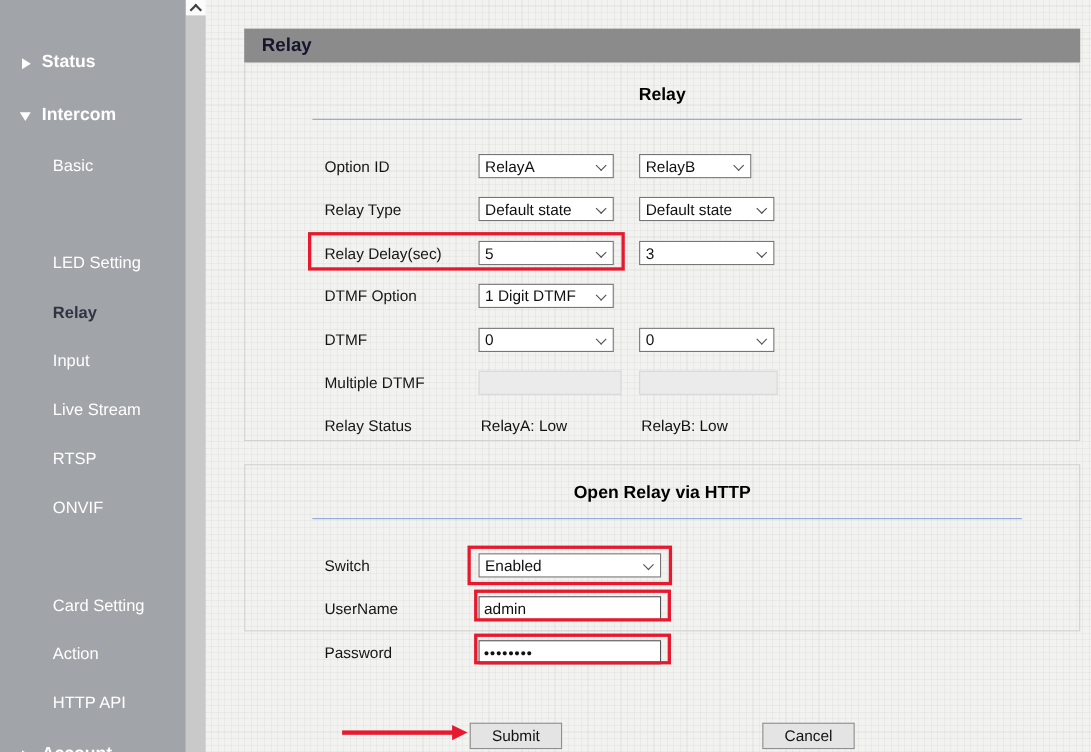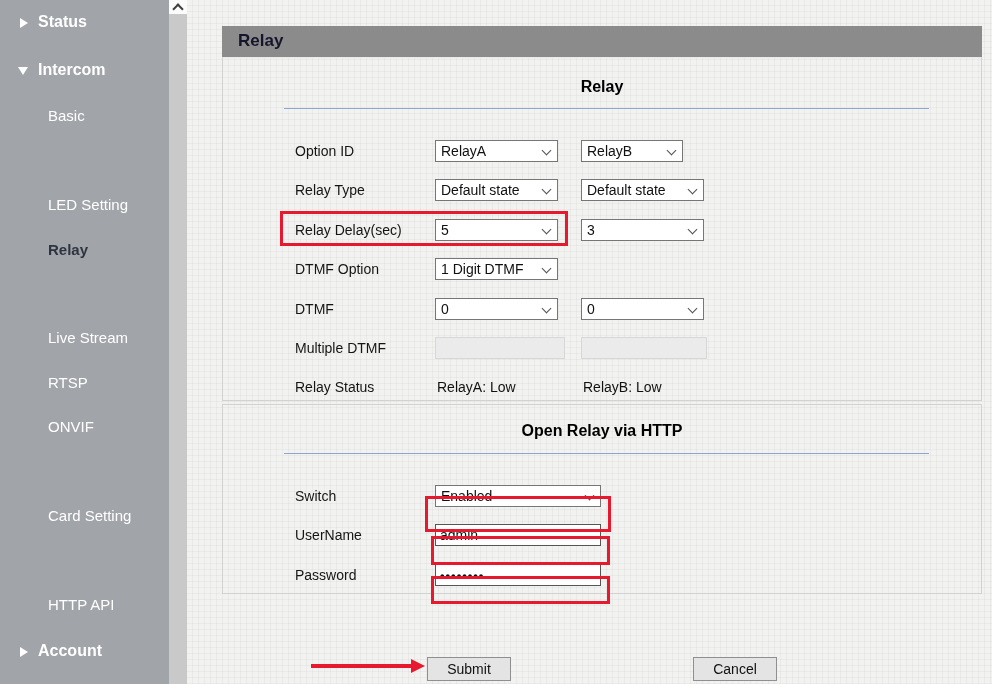--- a/index.html
+++ b/index.html
@@ -6,41 +6,41 @@
   #screen{
     position:relative;width:992px;height:684px;overflow:hidden;
     font-family:"Liberation Sans",sans-serif;
     background-color:#f2f2f0;
     background-image:
       repeating-linear-gradient(0deg, rgba(160,160,160,0.10) 0px, rgba(160,160,160,0.10) 1px, transparent 1px, transparent 6px),
       repeating-linear-gradient(90deg, rgba(160,160,160,0.10) 0px, rgba(160,160,160,0.10) 1px, transparent 1px, transparent 6px);
   }
   
   .sidebar{position:absolute;left:0;top:0;width:169px;height:684px;background:#a1a4a9;}
-  .side-item{position:absolute;left:0;width:192px;height:20px;color:#fff;cursor:pointer;}
+  .side-item{position:absolute;left:0;width:192px;height:20px;color:#fff;cursor:pointer;margin-top:35px;}
   .side-item .tri-right{position:absolute;left:20px;top:5px;width:0;height:0;
     border-left:8px solid #fff;border-top:5px solid transparent;border-bottom:5px solid transparent;}
   .side-item .tri-down{position:absolute;left:18px;top:6px;width:0;height:0;
     border-top:8px solid #fff;border-left:5px solid transparent;border-right:5px solid transparent;}
   .side-item.top .side-label{position:absolute;left:38px;top:0;font-size:16px;font-weight:bold;white-space:nowrap;}
   .side-item.sub .side-label{position:absolute;left:48px;top:0;font-size:15px;white-space:nowrap;}
   .side-item.selected .side-label{color:#2e3540;font-weight:bold;}
   
   .scrollbar{position:absolute;left:169px;top:0;width:18px;height:684px;background:#f3f3f3;}
   .scroll-btn{position:absolute;left:0;top:0;width:18px;height:14px;background:#fbfbfb;}
   .chev-up{position:absolute;left:5px;top:5px;width:6px;height:6px;
     border-left:2px solid #3f3f3f;border-top:2px solid #3f3f3f;transform:rotate(45deg);}
   .scroll-thumb{position:absolute;left:0;top:14px;width:18px;height:670px;background:#c9c9c9;}
   
   .header-bar{position:absolute;left:222px;top:26px;width:760px;height:31px;background:#8b8b8b;}
   .header-title{position:absolute;left:16px;top:5px;font-size:17px;font-weight:bold;color:#15152b;}
   
   .panel{position:absolute;left:222px;width:760px;border:1px solid #d2d2d2;box-sizing:border-box;}
   #panel-relay{top:57px;height:344px;border-top-color:#e9e9e9;}
-  #panel-http{top:404px;height:190px;}
+  #panel-http{top:422px;height:152px;}
   .section-title{position:absolute;left:0;width:100%;text-align:center;
     font-size:16px;font-weight:bold;color:#000;}
   .section-divider{position:absolute;left:61px;width:645px;height:1px;background:#8ca6d5;}
   .row-label{position:absolute;left:72px;font-size:14px;color:#151515;white-space:nowrap;}
   
   .sel{position:absolute;height:22px;background:#fff;border:1px solid #767676;
     box-sizing:border-box;font-size:14px;color:#101010;cursor:pointer;}
   .sel .sel-text{position:absolute;left:5px;top:2px;white-space:nowrap;}
   .sel .chev{position:absolute;right:7px;top:6px;width:6px;height:6px;
     border-right:1.6px solid #505050;border-bottom:1.6px solid #505050;transform:rotate(45deg);}
@@ -81,31 +81,37 @@
     </div>
     <div class="side-item sub" style="top:107px">
       <span class="side-label">Basic</span>
     </div>
     <div class="side-item sub" style="top:196px">
       <span class="side-label">LED Setting</span>
     </div>
     <div class="side-item sub selected" style="top:241px">
       <span class="side-label">Relay</span>
     </div>
+    <div class="side-item sub" style="top:285px">
+      <span class="side-label">Input</span>
+    </div>
     <div class="side-item sub" style="top:329px">
       <span class="side-label">Live Stream</span>
     </div>
     <div class="side-item sub" style="top:374px">
       <span class="side-label">RTSP</span>
     </div>
     <div class="side-item sub" style="top:418px">
       <span class="side-label">ONVIF</span>
     </div>
     <div class="side-item sub" style="top:507px">
       <span class="side-label">Card Setting</span>
+    </div>
+    <div class="side-item sub" style="top:551px">
+      <span class="side-label">Action</span>
     </div>
     <div class="side-item sub" style="top:596px">
       <span class="side-label">HTTP API</span>
     </div>
     <div class="side-item top" style="top:642px">
       <span class="tri-right"></span>
       <span class="side-label">Account</span>
     </div>
   </div>
 

